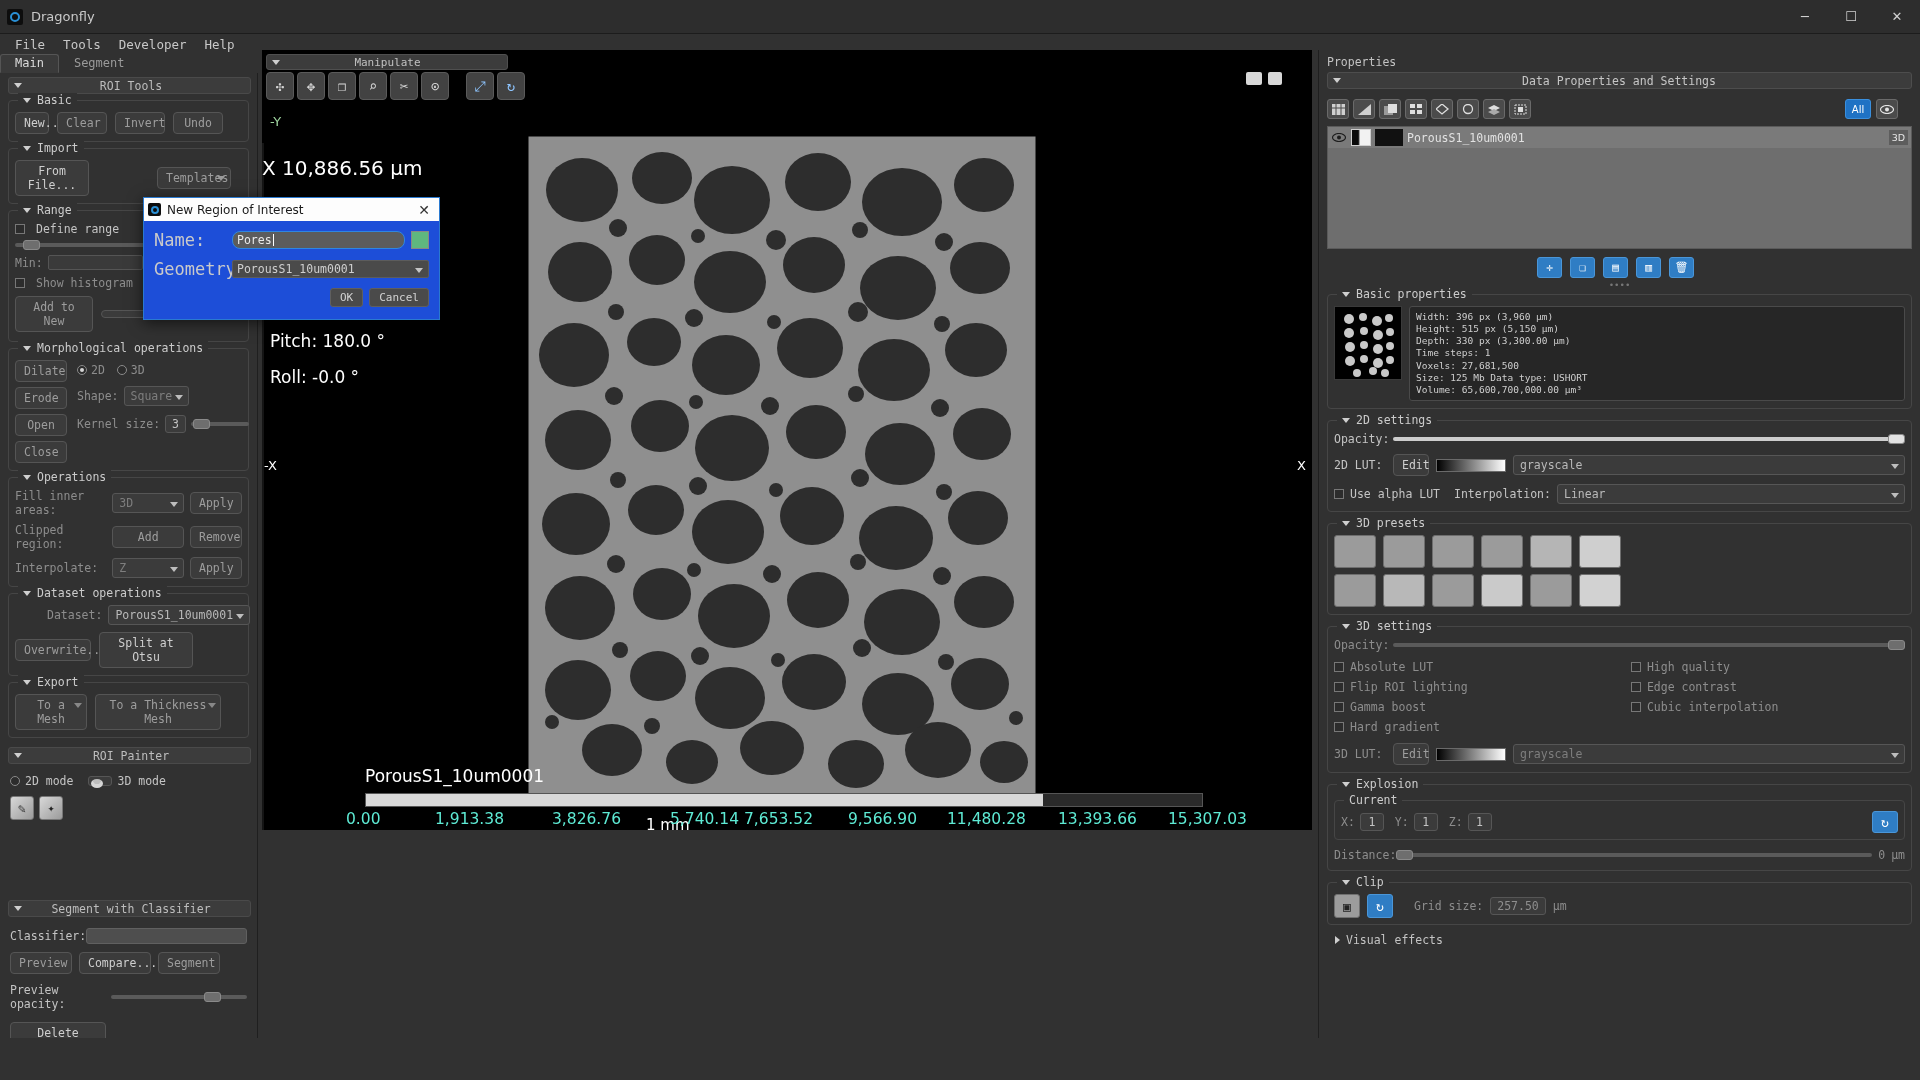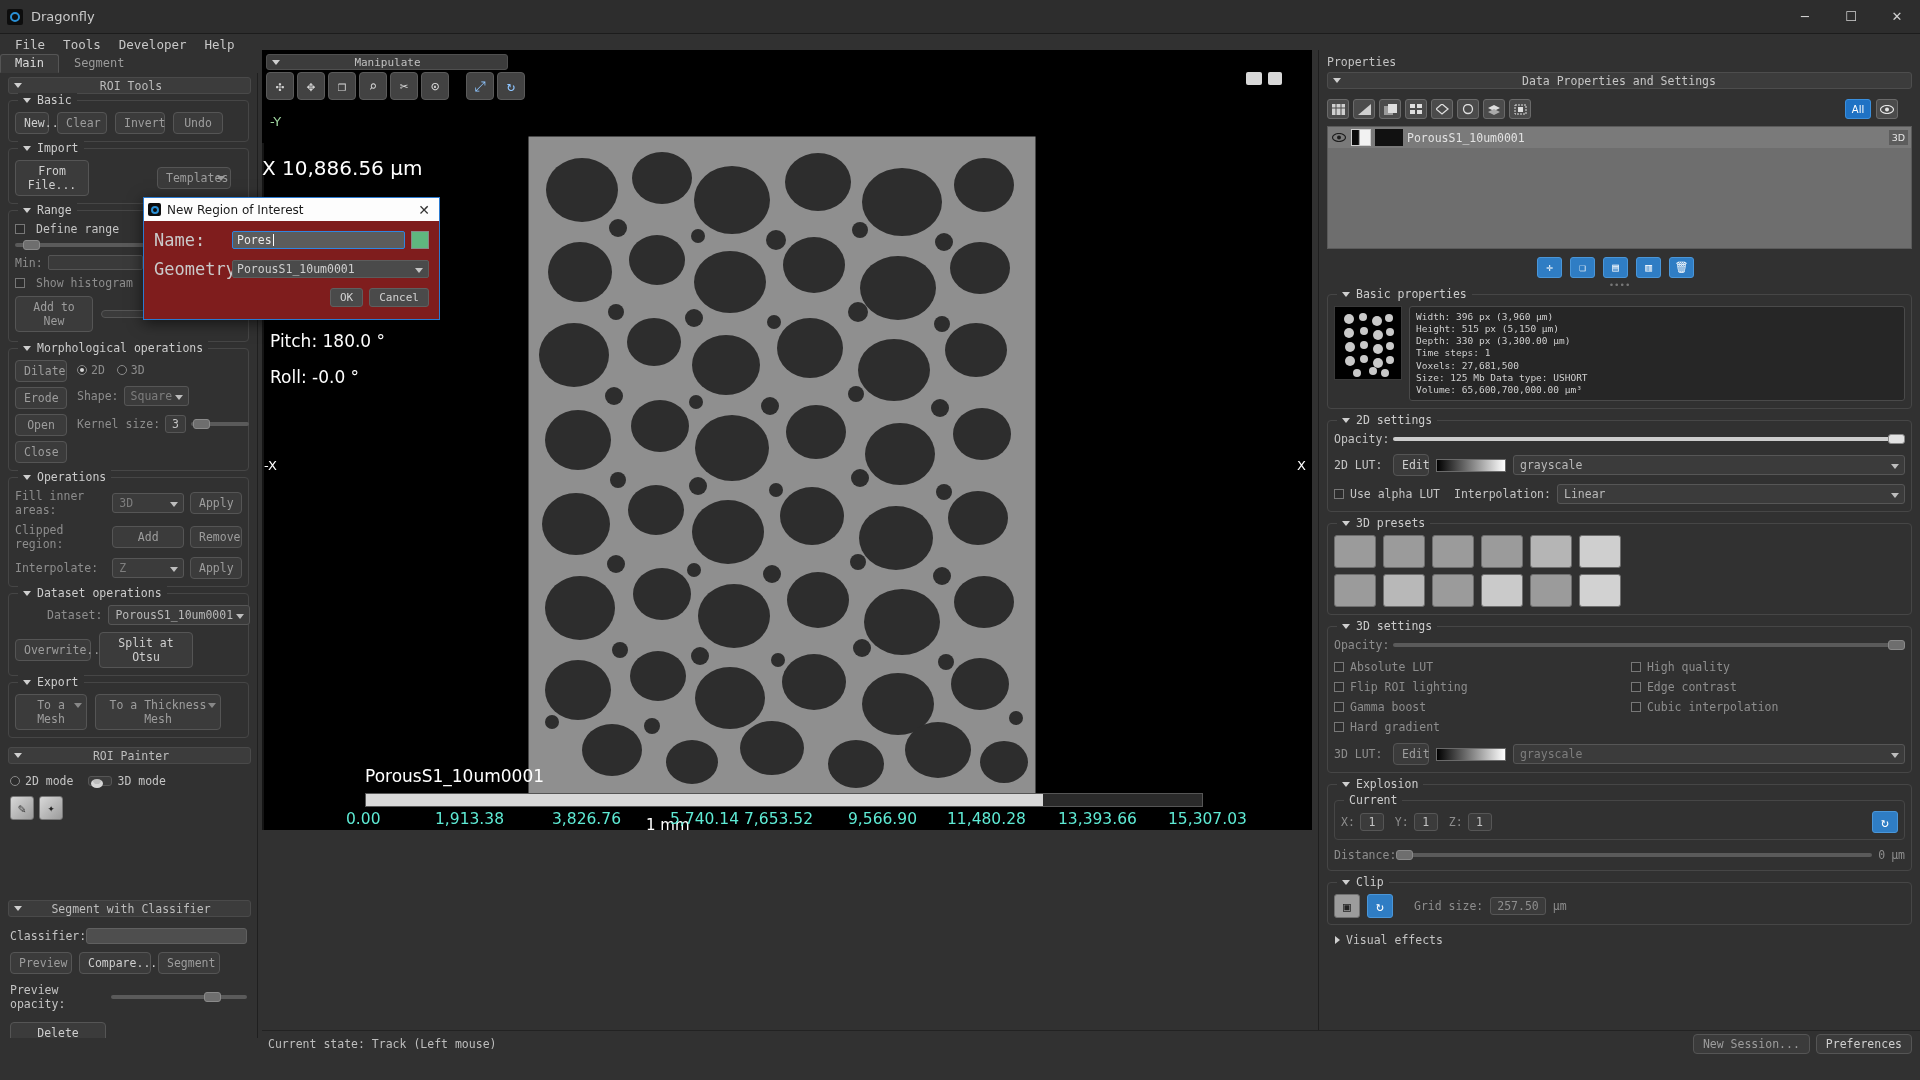--- a/index.html
+++ b/index.html
@@ -213,36 +213,36 @@
   .statusbar {
     position:absolute; left:262px; top:1030px; width:1658px; height:26px;
     background:#313131; display:flex; align-items:center; border-top:1px solid #222;
   }
   .statusbar .st { font-size:11.5px; color:#bdbdbd; margin-left:6px; }
   .statusbar .right { margin-left:auto; display:flex; gap:6px; margin-right:8px; }
 
   
   .dialog {
     position:absolute; left:143px; top:197px; width:297px; height:123px;
-    background:#7f1d1d; border:1px solid #2a7ad0;
+    background:#1d4ed8; border:1px solid #2a7ad0;
     box-shadow:0 3px 14px rgba(0,0,0,.6); z-index:50;
   }
   .dlg-title {
     height:23px; background:#fdfdfd; display:flex; align-items:center; padding:0 4px;
   }
   .dlg-title .ic { width:13px;height:13px;background:#0d0d0d;border-radius:2px;
       display:flex;align-items:center;justify-content:center;margin-right:6px;}
   .dlg-title .ic i{display:block;width:8px;height:8px;border-radius:50%;border:2px solid #2a8fd4;}
   .dlg-title .t { font-family:"DejaVu Sans",sans-serif; font-size:12px; color:#1a1a1a; flex:1;}
   .dlg-title .x { font-family:"DejaVu Sans",sans-serif; font-size:14px; color:#333; padding:0 5px;}
   .dlg-body { padding:9px 10px 0 10px; }
   .dlg-row { display:flex; align-items:center; margin-bottom:9px; }
   .dlg-row .dl { width:78px; font-size:17px; color:#cacaca; }
   .dlg-input {
-    flex:1; height:18px; background:#5c5c5c; border:1px solid #2f86e0; border-radius:2px;
+    flex:1; height:18px; background:#5c5c5c; border:1px solid #2f86e0; border-radius:8px;
     color:#eaeaea; font-size:11.5px; display:flex; align-items:center; padding-left:4px;
     position:relative;
   }
   .caretbar { width:1px;height:12px;background:#fff;margin-left:1px; }
   .swatch { width:18px;height:18px;background:#5fb87f;border:1px solid #888; margin-left:6px;}
   .dlg-sel {
     flex:1; height:18px; background:#4a4a4a; border:1px solid #5c5c5c; border-radius:2px;
     color:#cfcfcf; font-size:11.5px; display:flex; align-items:center; padding-left:4px;
     position:relative;
   }
@@ -902,27 +902,20 @@
         <span class="lbl">µm</span>
       </div>
     </div>
 
     <div class="row" style="gap:6px;margin:8px 0 0 16px;">
       <span style="width:0;height:0;border-top:4.5px solid transparent;border-bottom:4.5px solid transparent;border-left:5px solid #cfcfcf;"></span>
       <span class="lbl on">Visual effects</span>
     </div>
   </div>
 
-  <div class="statusbar">
-    <span class="st">Current state: Track (Left mouse)</span>
-    <div class="right">
-      <div class="btn" style="padding:2px 9px;">New Session...</div>
-      <div class="btn enabled" style="padding:2px 9px;">Preferences</div>
-    </div>
-  </div>
 
   <div class="dialog">
     <div class="dlg-title">
       <span class="ic">
           <i></i>
         </span>
       <span class="t">New Region of Interest</span>
       <span class="x">✕</span>
     </div>
     <div class="dlg-body">

